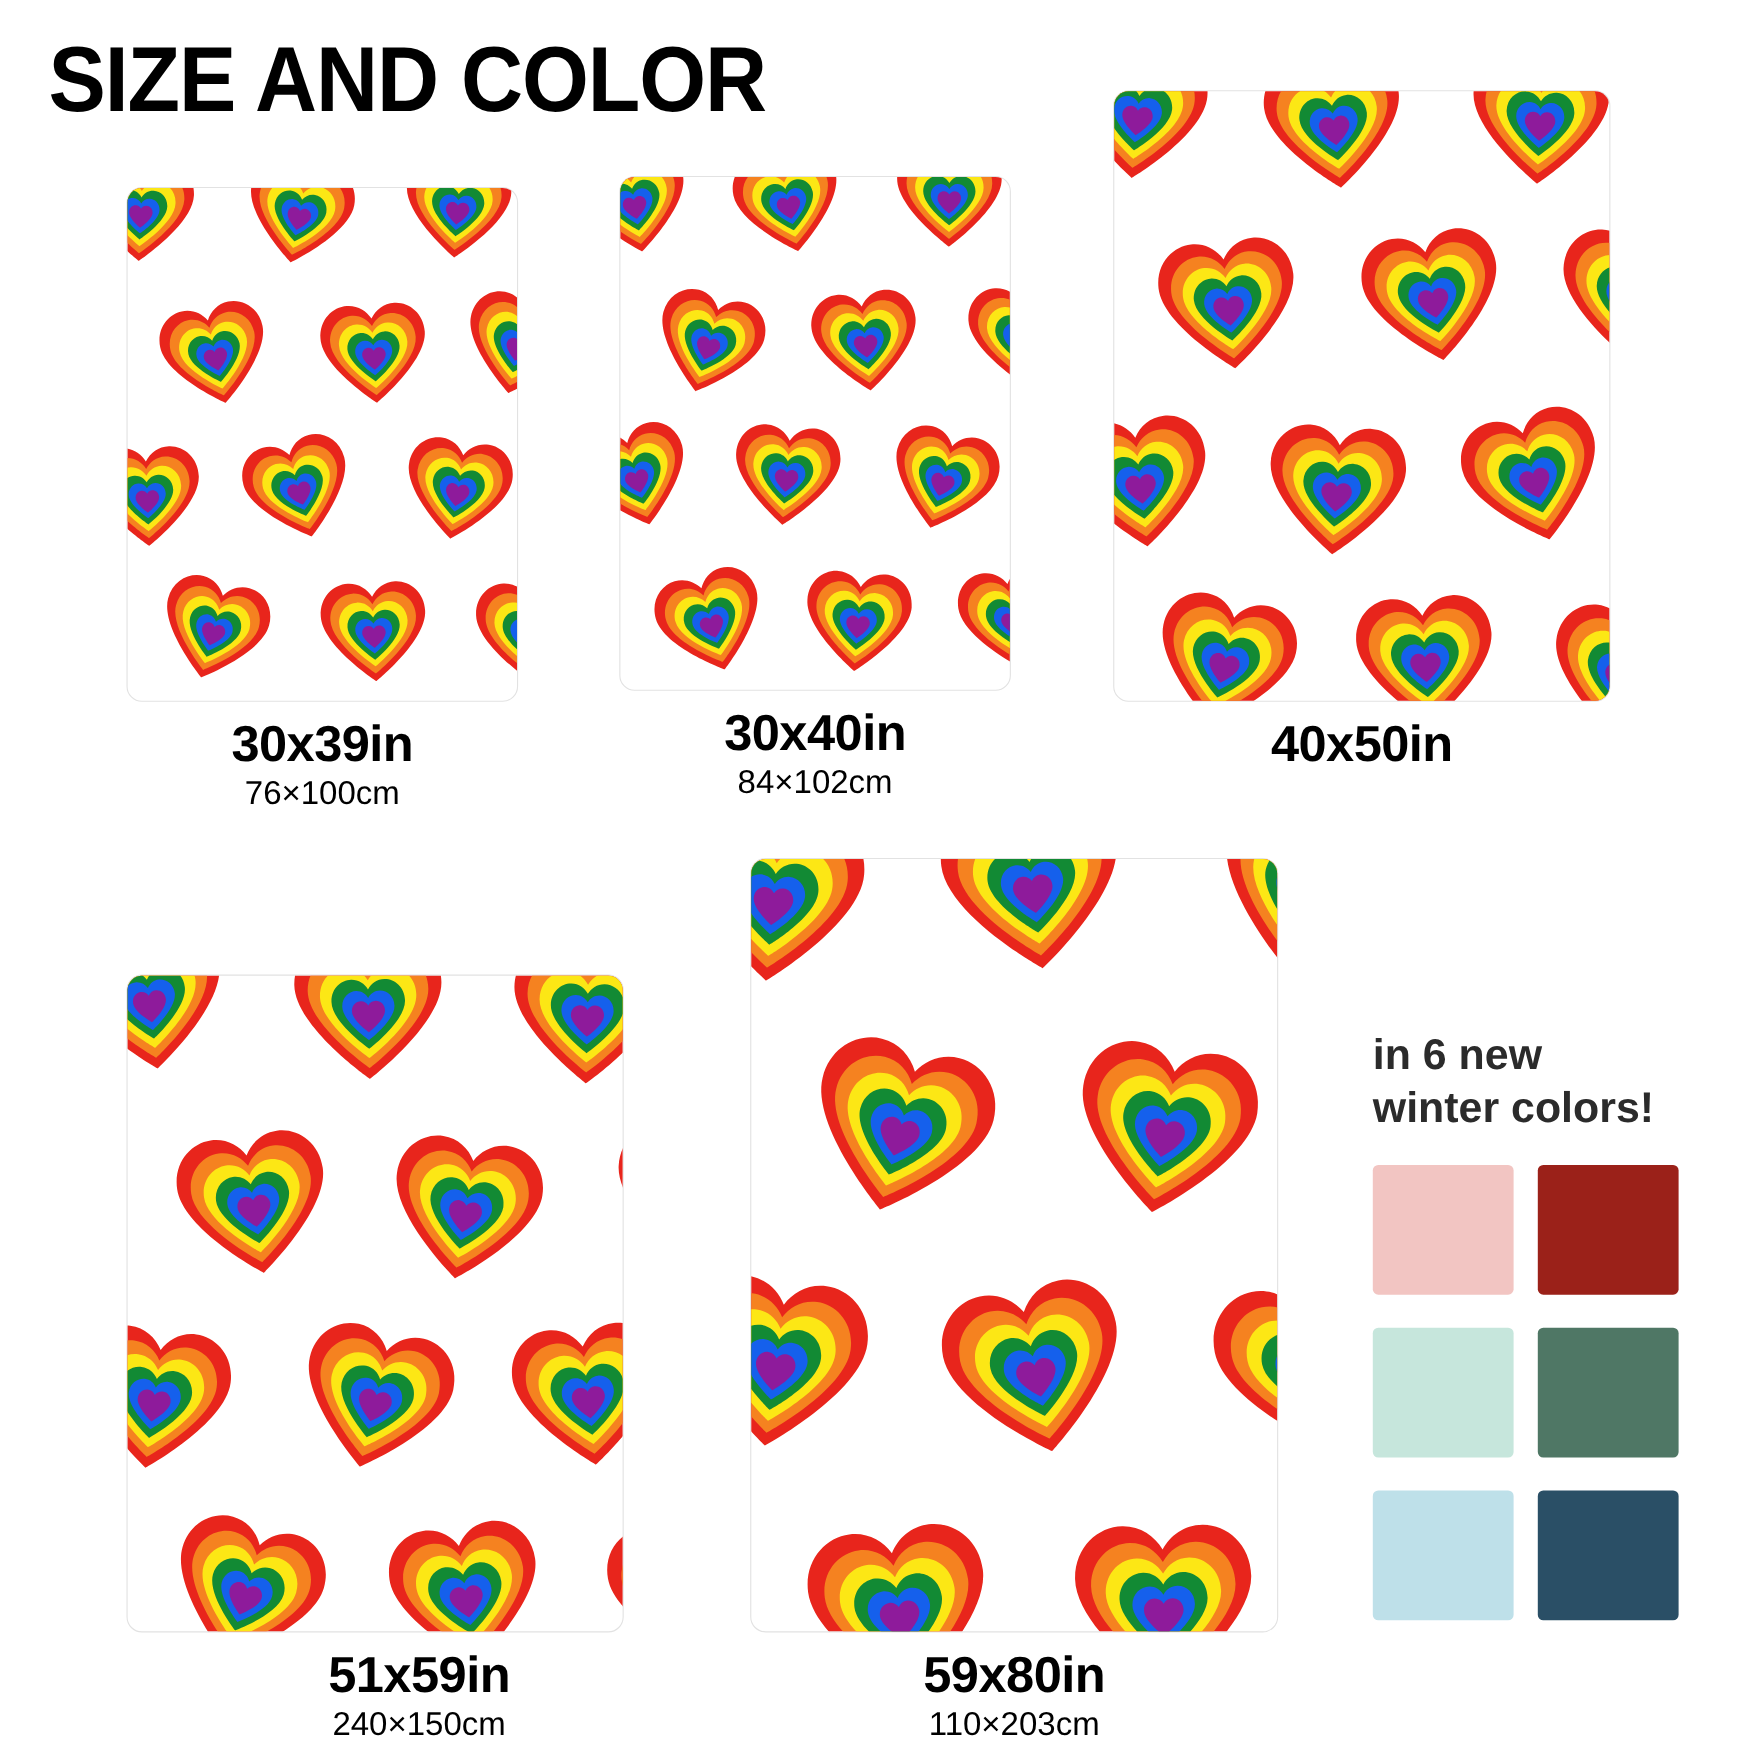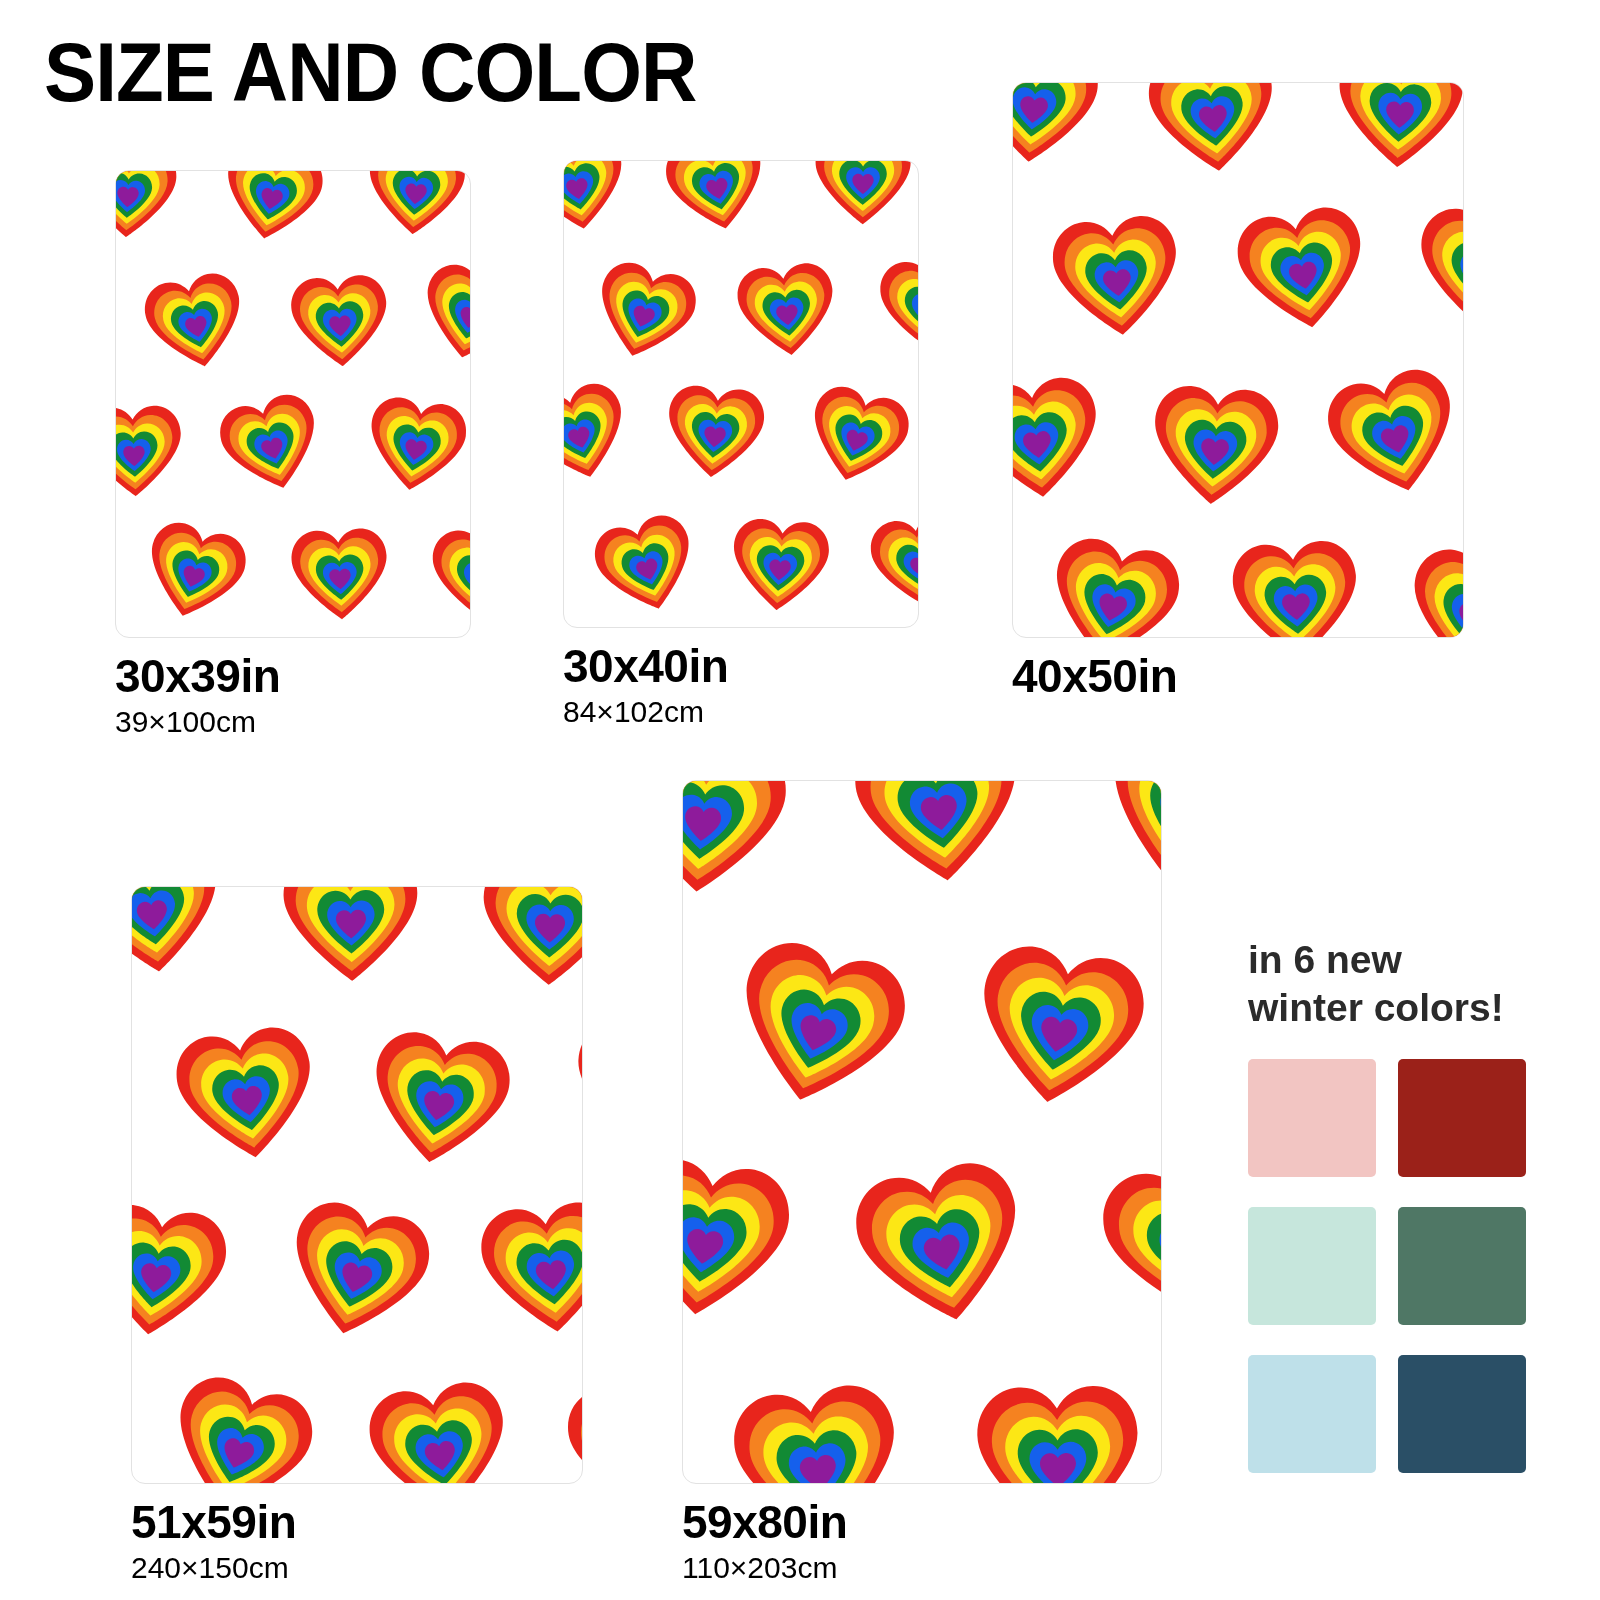--- a/index.html
+++ b/index.html
@@ -45,21 +45,21 @@
     inset: 0;
     overflow: hidden;
   }
   .heart {
     position: absolute;
     transform-origin: 50% 50%;
   }
   .heart svg { display: block; overflow: visible; }
 
   .size-caption {
-    text-align: left;
+    text-align: center;
     width: 100%;
     margin-top: 14px;
   }
   .size-in {
     font-size: 46px;
     font-weight: bold;
     color: #000000;
     letter-spacing: -0.5px;
     line-height: 1.08;
   }
@@ -389,21 +389,21 @@
               </g>
               <g transform="translate(38.75 41.85) scale(0.225)">
                 <path d="M50,90 C50,90 6,58 6,33 C6,17 18,7 30,7 C39,7 46,12 50,19 C54,12 61,7 70,7 C82,7 94,17 94,33 C94,58 50,90 50,90 Z" fill="#8E1B9B"></path>
               </g>
             </svg>
           </div>
         </div>
       </div>
       <div class="size-caption">
         <div class="size-in">30x39in</div>
-        <div class="size-cm">39×100cm</div>
+        <div class="size-cm">76×100cm</div>
       </div>
     </div>
     <div class="size-card" style="left: 563px; top: 160px; width: 356px;">
       <div class="swatch-panel" style="width: 356px; height: 468px;">
         <div class="pattern-layer">
           <div class="heart" style="left: -40.8998px; top: -28.6639px; transform: rotate(-9.2deg);">
             <svg width="108" height="108" viewBox="0 0 100 100">
               <g transform="translate(0 0) scale(1)">
                 <path d="M50,90 C50,90 6,58 6,33 C6,17 18,7 30,7 C39,7 46,12 50,19 C54,12 61,7 70,7 C82,7 94,17 94,33 C94,58 50,90 50,90 Z" fill="#E8251C"></path>
               </g>
@@ -1027,21 +1027,21 @@
                 <path d="M50,90 C50,90 6,58 6,33 C6,17 18,7 30,7 C39,7 46,12 50,19 C54,12 61,7 70,7 C82,7 94,17 94,33 C94,58 50,90 50,90 Z" fill="#8E1B9B"></path>
               </g>
             </svg>
           </div>
         </div>
       </div>
       <div class="size-caption">
         <div class="size-in">40x50in</div>
       </div>
     </div>
-    <div class="size-card" style="left: 115px; top: 886px; width: 532px; margin-left: 16px;">
+    <div class="size-card" style="left: 115px; top: 886px; width: 532px;">
       <div class="swatch-panel" style="width: 452px; height: 598px;">
         <div class="pattern-layer">
           <div class="heart" style="left: -55.8381px; top: -52.2522px; transform: rotate(-6.9deg);">
             <svg width="152" height="152" viewBox="0 0 100 100">
               <g transform="translate(0 0) scale(1)">
                 <path d="M50,90 C50,90 6,58 6,33 C6,17 18,7 30,7 C39,7 46,12 50,19 C54,12 61,7 70,7 C82,7 94,17 94,33 C94,58 50,90 50,90 Z" fill="#E8251C"></path>
               </g>
               <g transform="translate(9 9.72) scale(0.82)">
                 <path d="M50,90 C50,90 6,58 6,33 C6,17 18,7 30,7 C39,7 46,12 50,19 C54,12 61,7 70,7 C82,7 94,17 94,33 C94,58 50,90 50,90 Z" fill="#F58220"></path>
               </g>

